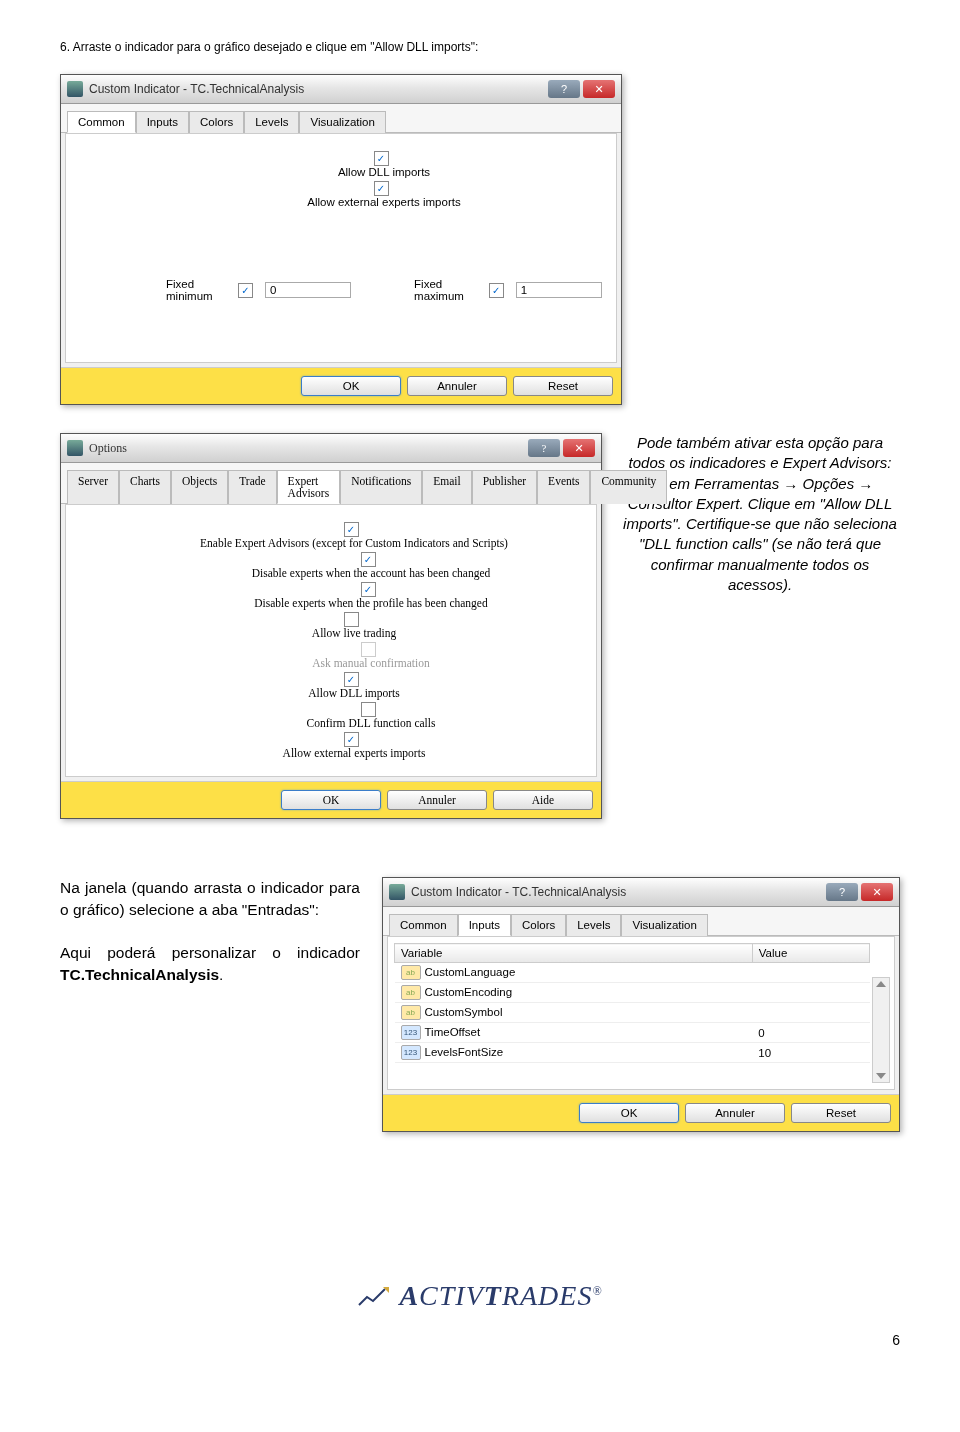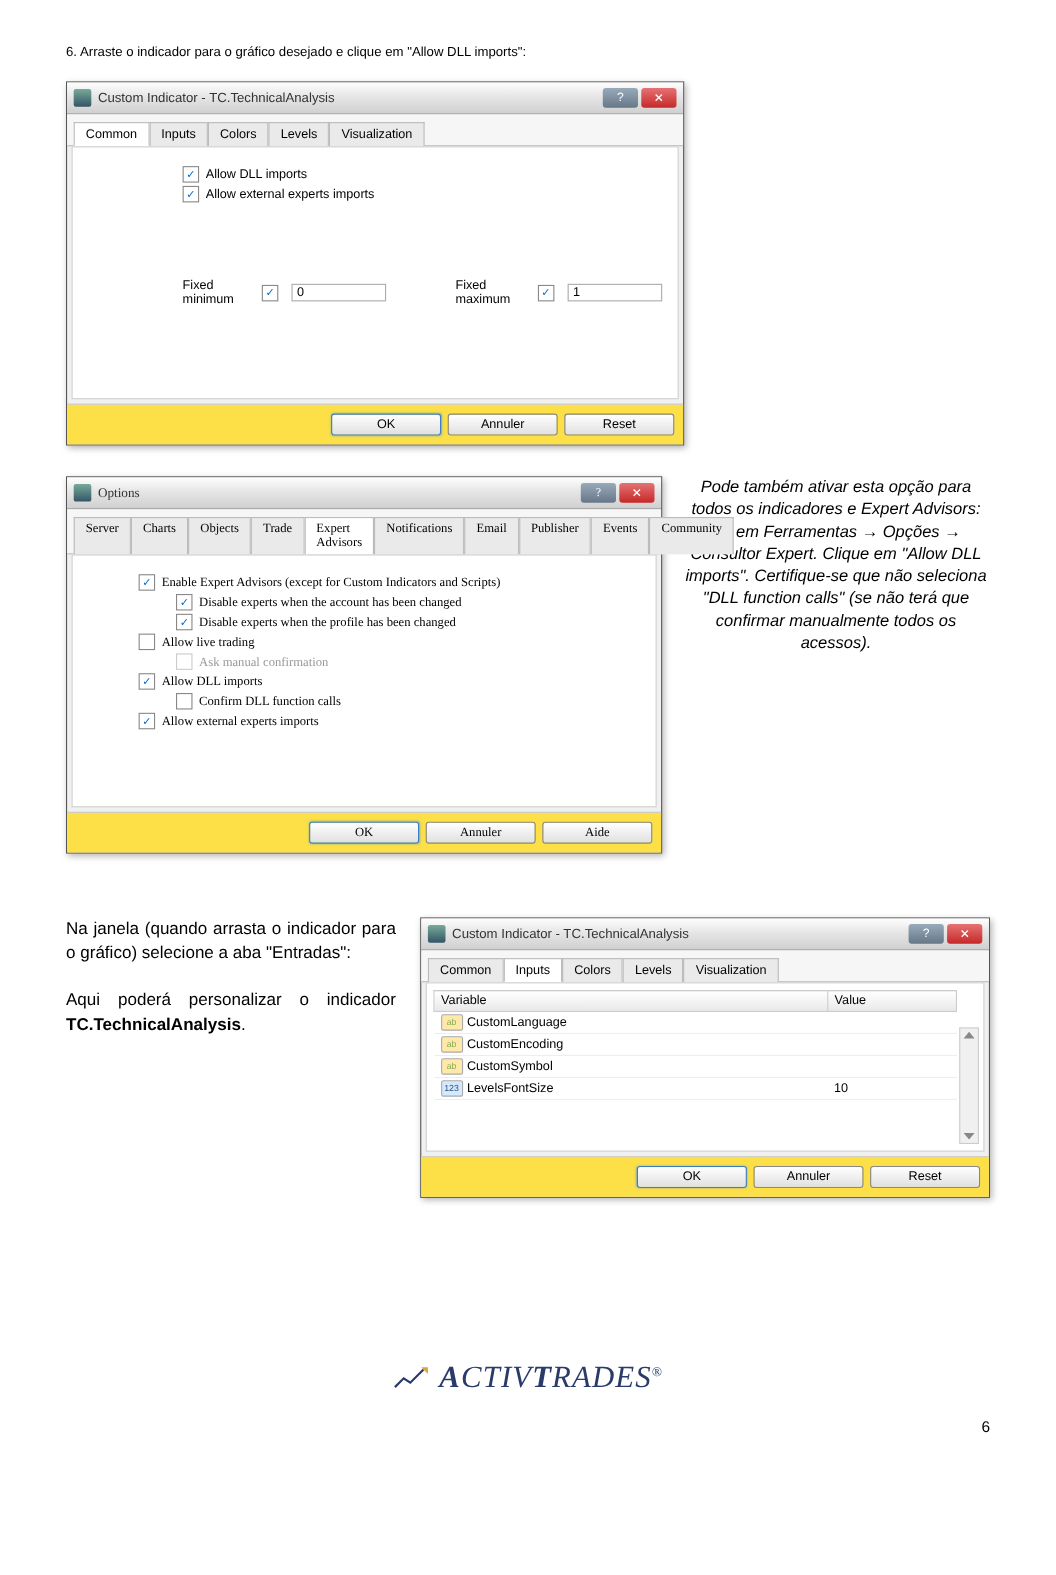--- a/index.html
+++ b/index.html
@@ -75,20 +75,21 @@
     padding: 14px;
     border: 1px solid #ccc;
     margin: 0 4px 4px 4px;
     position: relative;
   }
   .checkbox-row {
     display: flex;
     align-items: center;
     margin: 3px 0;
     font-size: 11.5px;
+    flex-direction: column;
   }
   .checkbox-row.indent { margin-left: 34px; }
   .cb {
     width: 13px; height: 13px;
     border: 1px solid #888;
     margin-right: 6px;
     background: #fff;
     display: flex; align-items: center; justify-content: center;
     font-size: 10px; color: #0066cc;
     flex-shrink: 0;
@@ -357,20 +358,24 @@
             </tr>
             <tr>
               <td><span class="var-icon ab">ab</span>CustomEncoding</td>
               <td></td>
             </tr>
             <tr>
               <td><span class="var-icon ab">ab</span>CustomSymbol</td>
               <td></td>
             </tr>
             <tr>
+              <td><span class="var-icon num">123</span>TimeOffset</td>
+              <td>0</td>
+            </tr>
+            <tr>
               <td><span class="var-icon num">123</span>LevelsFontSize</td>
               <td>10</td>
             </tr>
           </tbody>
       </table>
       <div class="scroll-hint"></div>
     </div>
     <div class="dialog-footer">
       <div class="dlg-btn primary">OK</div>
       <div class="dlg-btn">Annuler</div>

